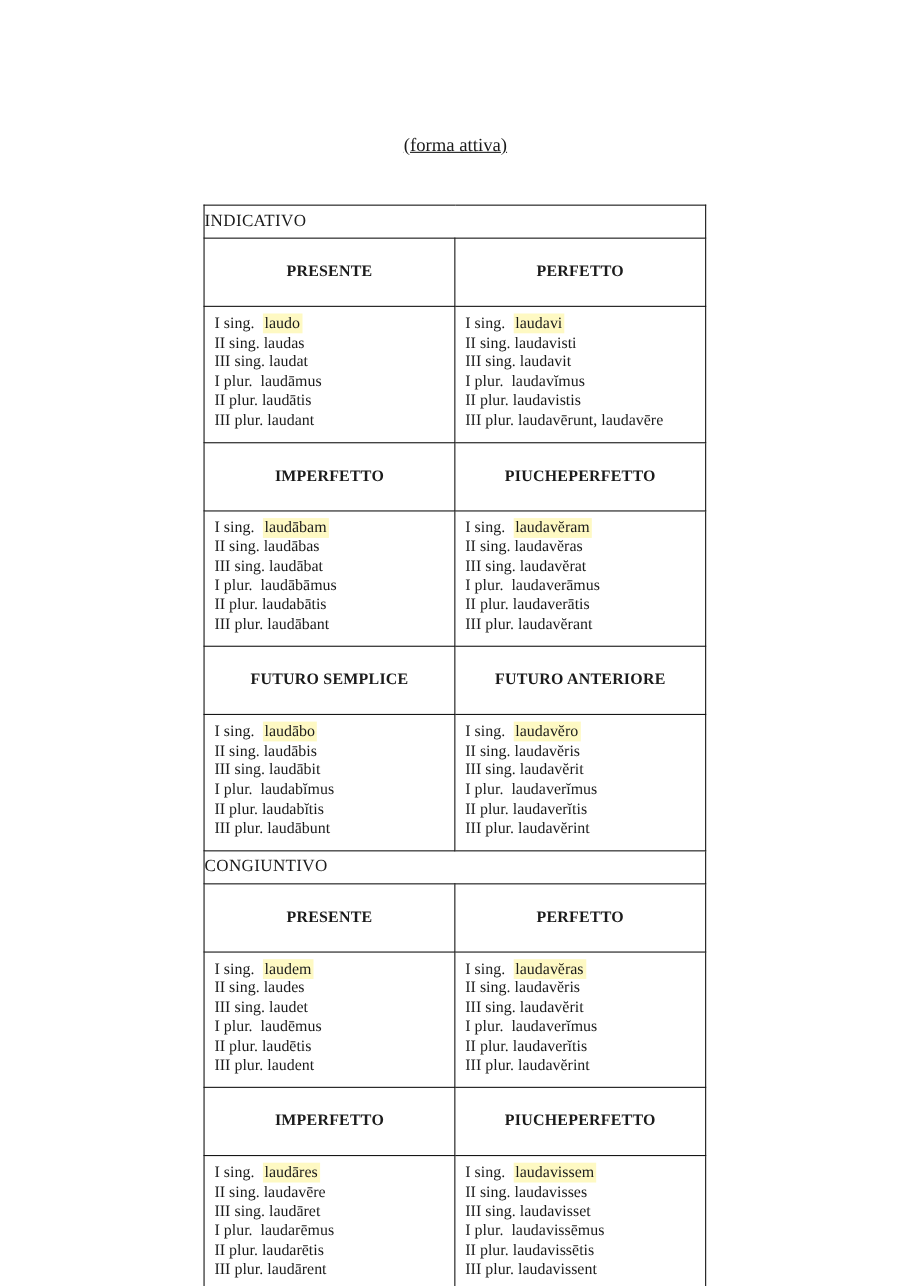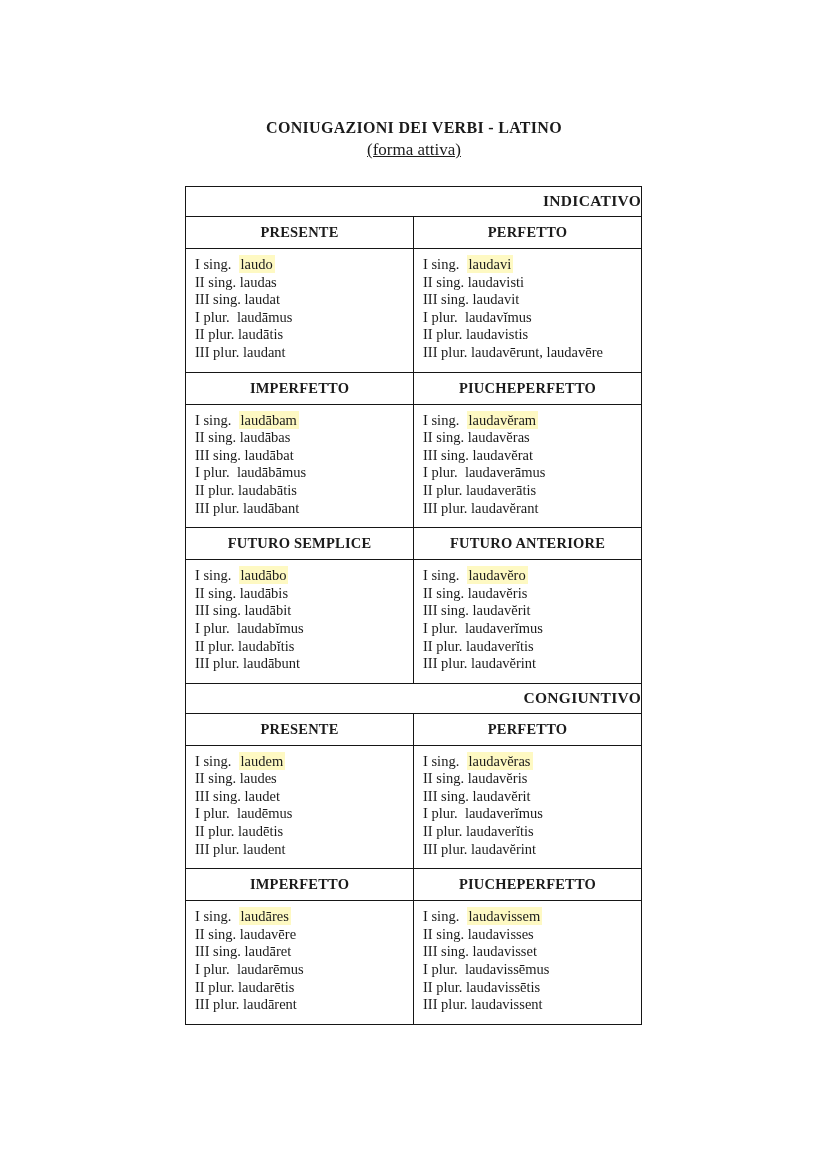--- a/index.html
+++ b/index.html
@@ -38,32 +38,32 @@
     top: 186px;
     left: 185px;
     width: 457px;
     border-collapse: collapse;
     table-layout: fixed;
   }
   table.conj td {
     border: 1.5px solid #161616;
   }
   td.mood {
-    text-align: right;
-    font-weight: bold;
+    text-align: left;
+    font-weight: normal;
     font-size: 15.5px;
     padding: 5px 0 6px 0;
     letter-spacing: 0.3px;
   }
   td.tense {
     width: 50%;
     text-align: center;
     font-weight: bold;
     font-size: 14.5px;
-    padding: 7px 0;
+    padding: 22px 0;
     letter-spacing: 0.2px;
   }
   td.forms {
     vertical-align: top;
     padding: 7px 5px 10px 9px;
     font-size: 14.5px;
     line-height: 17.6px;
   }
   .line {
     white-space: pre;
@@ -72,21 +72,20 @@
     background: #fef9c3;
     padding: 1px 2px;
   }
 </style>
 </head>
 <body>
 
 <div class="page">
 
   <div class="doc-header">
-    <div class="doc-title">CONIUGAZIONI DEI VERBI - LATINO</div>
     <div class="doc-subtitle">(forma attiva)</div>
   </div>
 
   <table class="conj">
     <tbody>
 
       <tr>
         <td colspan="2" class="mood">INDICATIVO</td>
       </tr>
       <tr>

